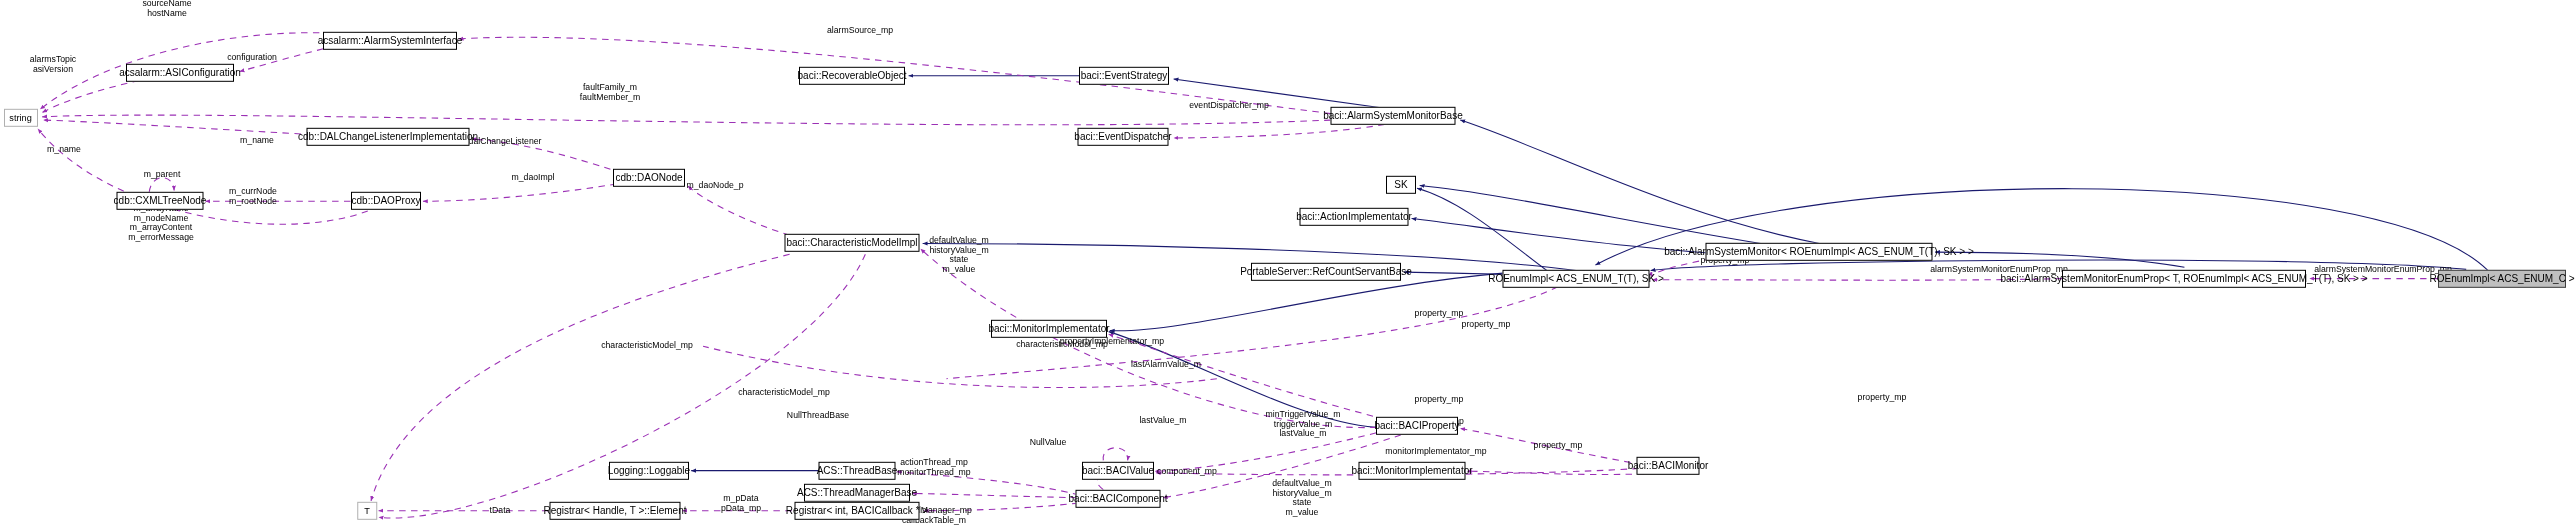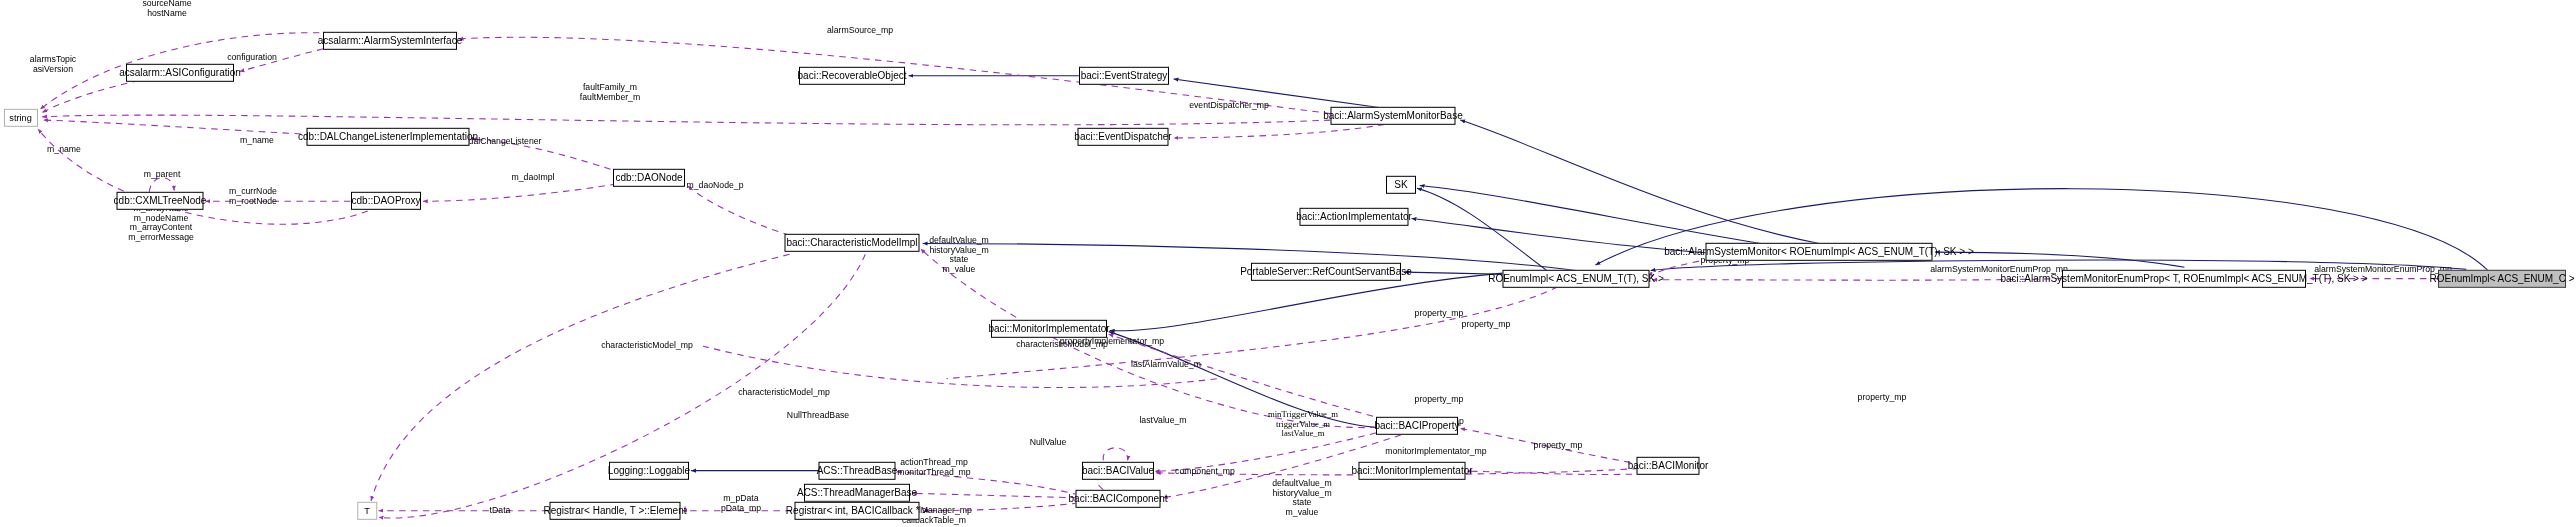--- a/index.html
+++ b/index.html
@@ -236,22 +236,22 @@
   <div class="edge-label" style="left:818px; top:416px;">NullThreadBase</div>
   <div class="edge-label" style="left:934px; top:468px;">actionThread_mp
 monitorThread_mp</div>
   <div class="edge-label" style="left:934px; top:516px;">threadManager_mp
 callbackTable_m</div>
   <div class="edge-label" style="left:741px; top:504px;">m_pData
 pData_mp</div>
   <div class="edge-label" style="left:500px; top:511px;">tData</div>
   <div class="edge-label" style="left:1163px; top:421px;">lastValue_m</div>
   <div class="edge-label" style="left:1048px; top:443px;">NullValue</div>
-  <div class="edge-label" style="left:1187px; top:472px;padding-left:36px;">component_mp</div>
-  <div class="edge-label" style="left:1303px; top:425px;font-family:Liberation Serif, serif;">minTriggerValue_m
+  <div class="edge-label" style="left:1187px; top:472px;">component_mp</div>
+  <div class="edge-label" style="left:1303px; top:425px;">minTriggerValue_m
 triggerValue_m
 lastValue_m</div>
   <div class="edge-label" style="left:1436px; top:452px;">monitorImplementator_mp</div>
   <div class="edge-label" style="left:1302px; top:498px;">defaultValue_m
 historyValue_m
 state
 m_value</div>
 
 </div>
 

